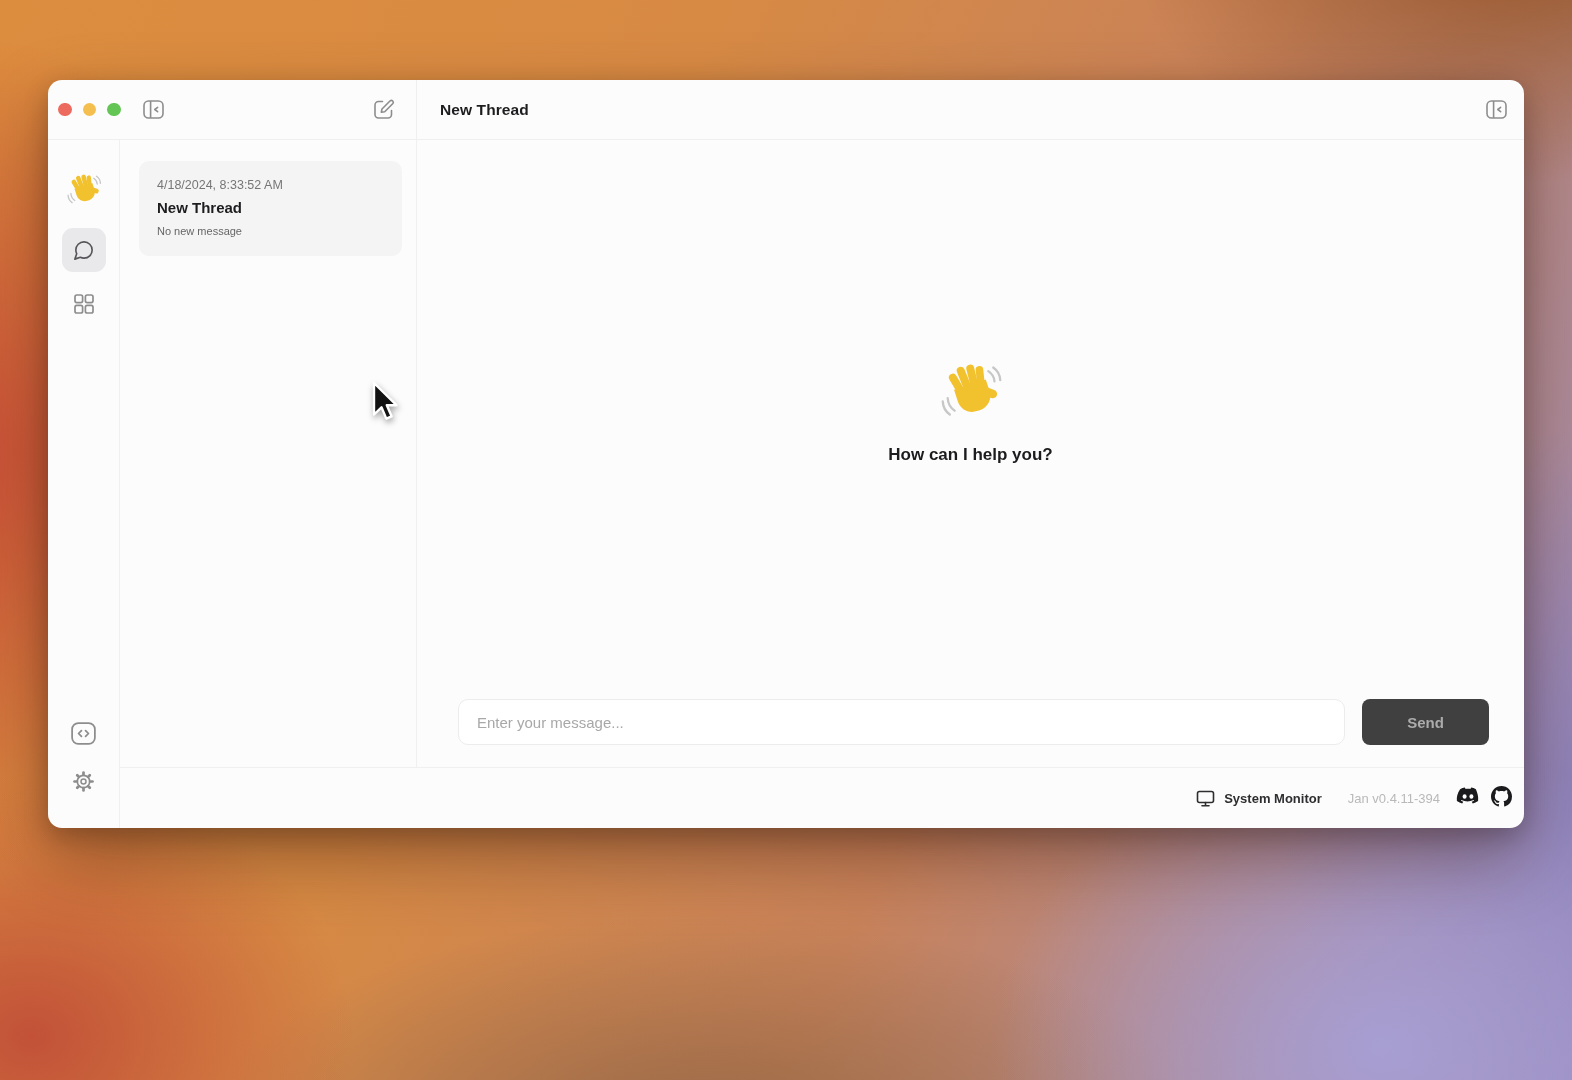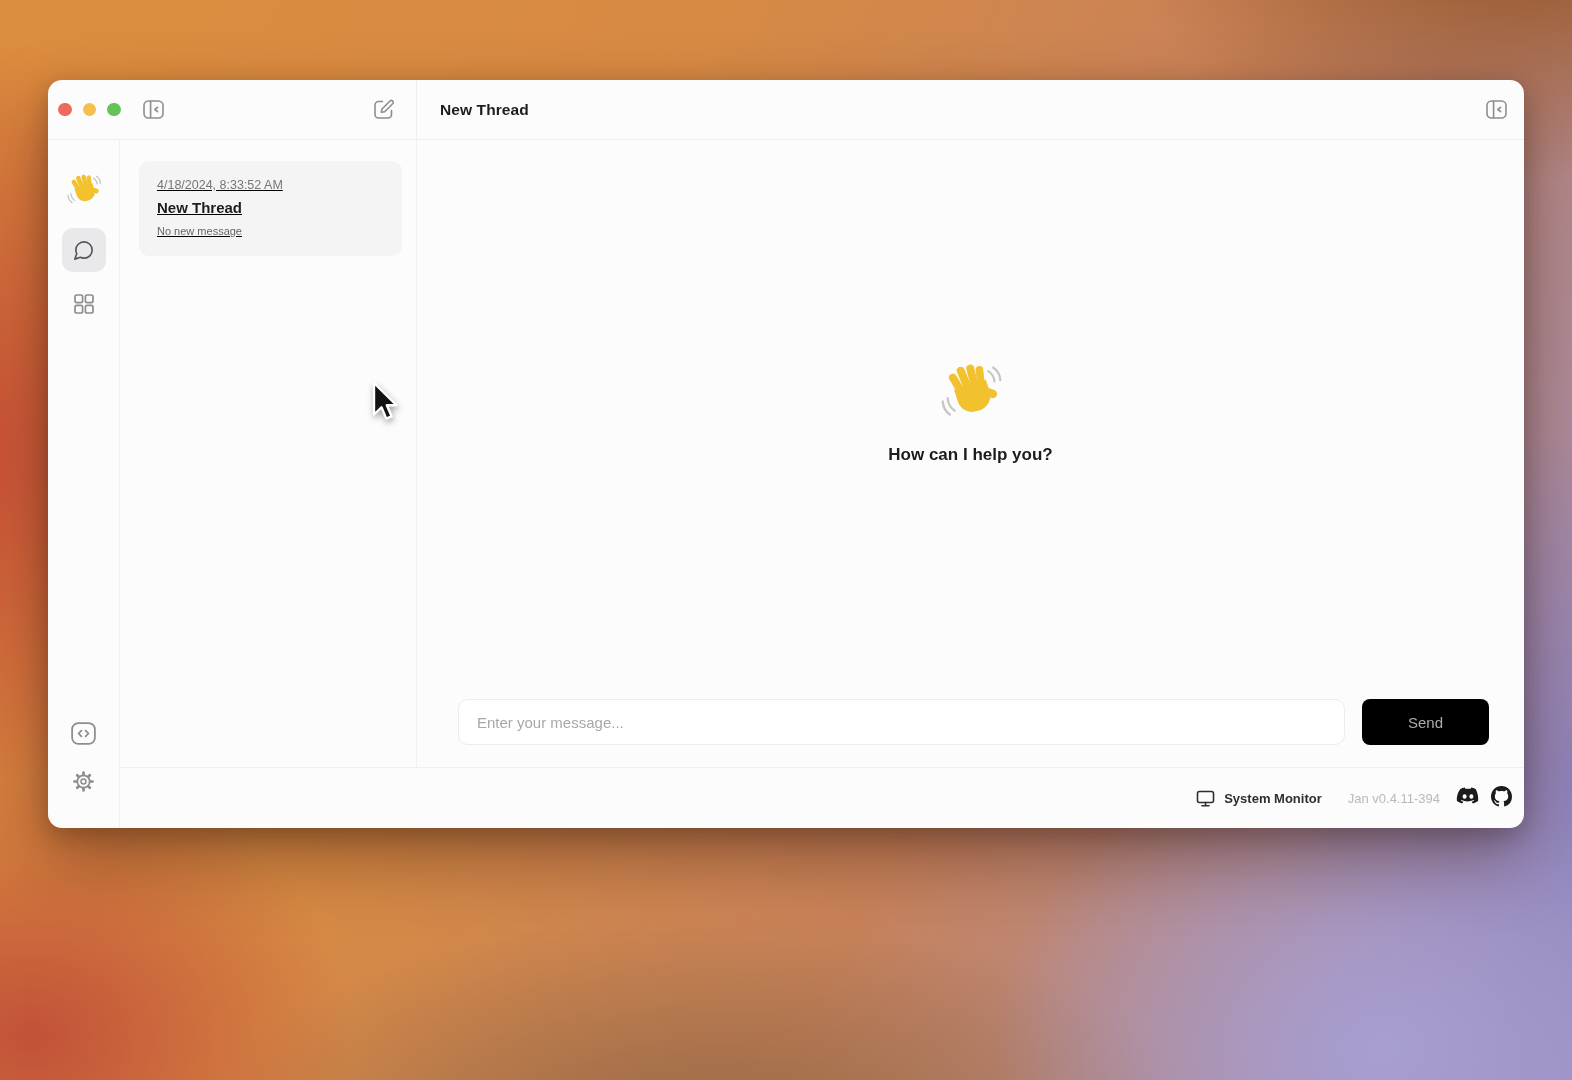--- a/index.html
+++ b/index.html
@@ -38,34 +38,34 @@
   .body-row { flex:1; display:flex; min-height:0; }
   .rail { width:72px; flex:0 0 72px; border-right:1px solid #f0f0f0;
     display:flex; flex-direction:column; align-items:center; padding:28px 0 32px; }
   .rail-top, .rail-bottom { display:flex; flex-direction:column; align-items:center; }
   .rail-top { gap:16px; } .rail-bottom { gap:18px; }
   .rail-btn { width:44px; height:44px; border-radius:11px; display:flex; align-items:center; justify-content:center; }
   .rail-btn.active { background:#e9e9eb; }
   .right-area { flex:1; display:flex; flex-direction:column; min-width:0; }
   .content-row { flex:1; display:flex; min-height:0; }
   .thread-list { width:297px; flex:0 0 297px; border-right:1px solid #f0f0f0; padding:21px 14px 0 19px; }
-  .thread-card { background:#f4f4f5; border-radius:10px; padding:17px 18px 19px; cursor:default;text-decoration:underline; }
+  .thread-card { background:#f4f4f5; border-radius:10px; padding:17px 18px 19px; cursor:default; }
   .thread-time { font-size:12.5px; color:#767676; }
   .thread-title { font-size:15px; font-weight:700; color:#1d1d1f; margin-top:7px; }
   .thread-sub { font-size:11px; color:#666; margin-top:9px; }
   
   .main { flex:1; display:flex; flex-direction:column; min-width:0; }
   .greeting { flex:1; display:flex; flex-direction:column; align-items:center; justify-content:center; gap:21px; padding-bottom:14px; }
   .greeting-text { font-size:17px; font-weight:600; color:#1c1c1e; }
   .composer { display:flex; align-items:center; gap:17px; padding:0 35px 22px 41px; }
   .msg-input { flex:1; height:46px; border:1px solid #ececec; border-radius:10px; background:#fff;
     padding:0 18px; font-size:15px; color:#333; outline:none; font-family:Liberation Sans, sans-serif; }
   .msg-input::placeholder { color:#a8a8a8; }
-  .send-btn { width:127px; height:46px; flex:0 0 127px; background:#000000; border:none; border-radius:8px;
-    font-size:15px; font-weight:400; color:#ababab; font-family:"Liberation Sans",sans-serif; }
+  .send-btn { width:127px; height:46px; flex:0 0 127px; background:#404040; border:none; border-radius:8px;
+    font-size:15px; font-weight:700; color:#ababab; font-family:"Liberation Sans",sans-serif; }
   
   .statusbar { height:61px; flex:0 0 61px; border-top:1px solid #f0f0f0;
     display:flex; align-items:center; justify-content:flex-end; padding-right:12px; }
   .sysmon { display:flex; align-items:center; gap:9px; }
   .sysmon-label { font-size:13px; font-weight:700; color:#2e2e30; }
   .version { font-size:13px; color:#b9b9b9; margin-left:26px; }
   .social { display:flex; align-items:center; margin-left:16px; gap:11px; }
   .cursor { position:absolute; left:370px; top:381px; pointer-events:none;
     filter:drop-shadow(1px 3px 3px rgba(0,0,0,.35)); }
 </style>

